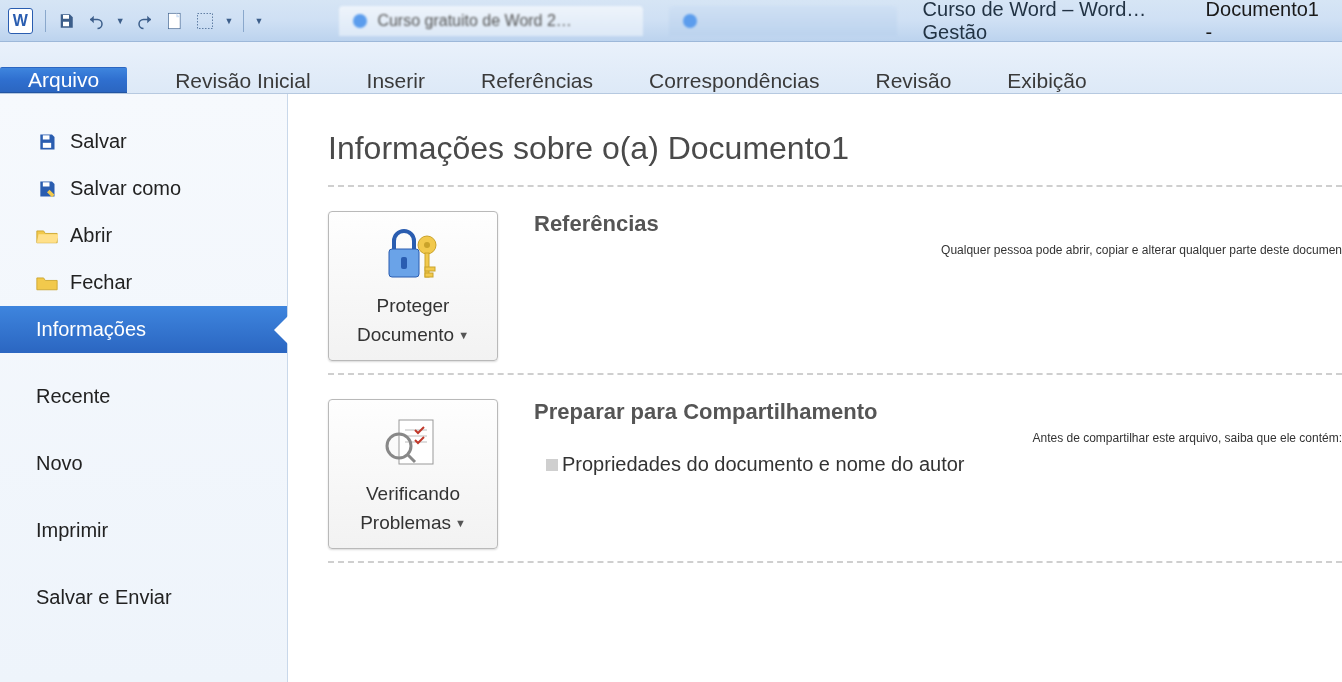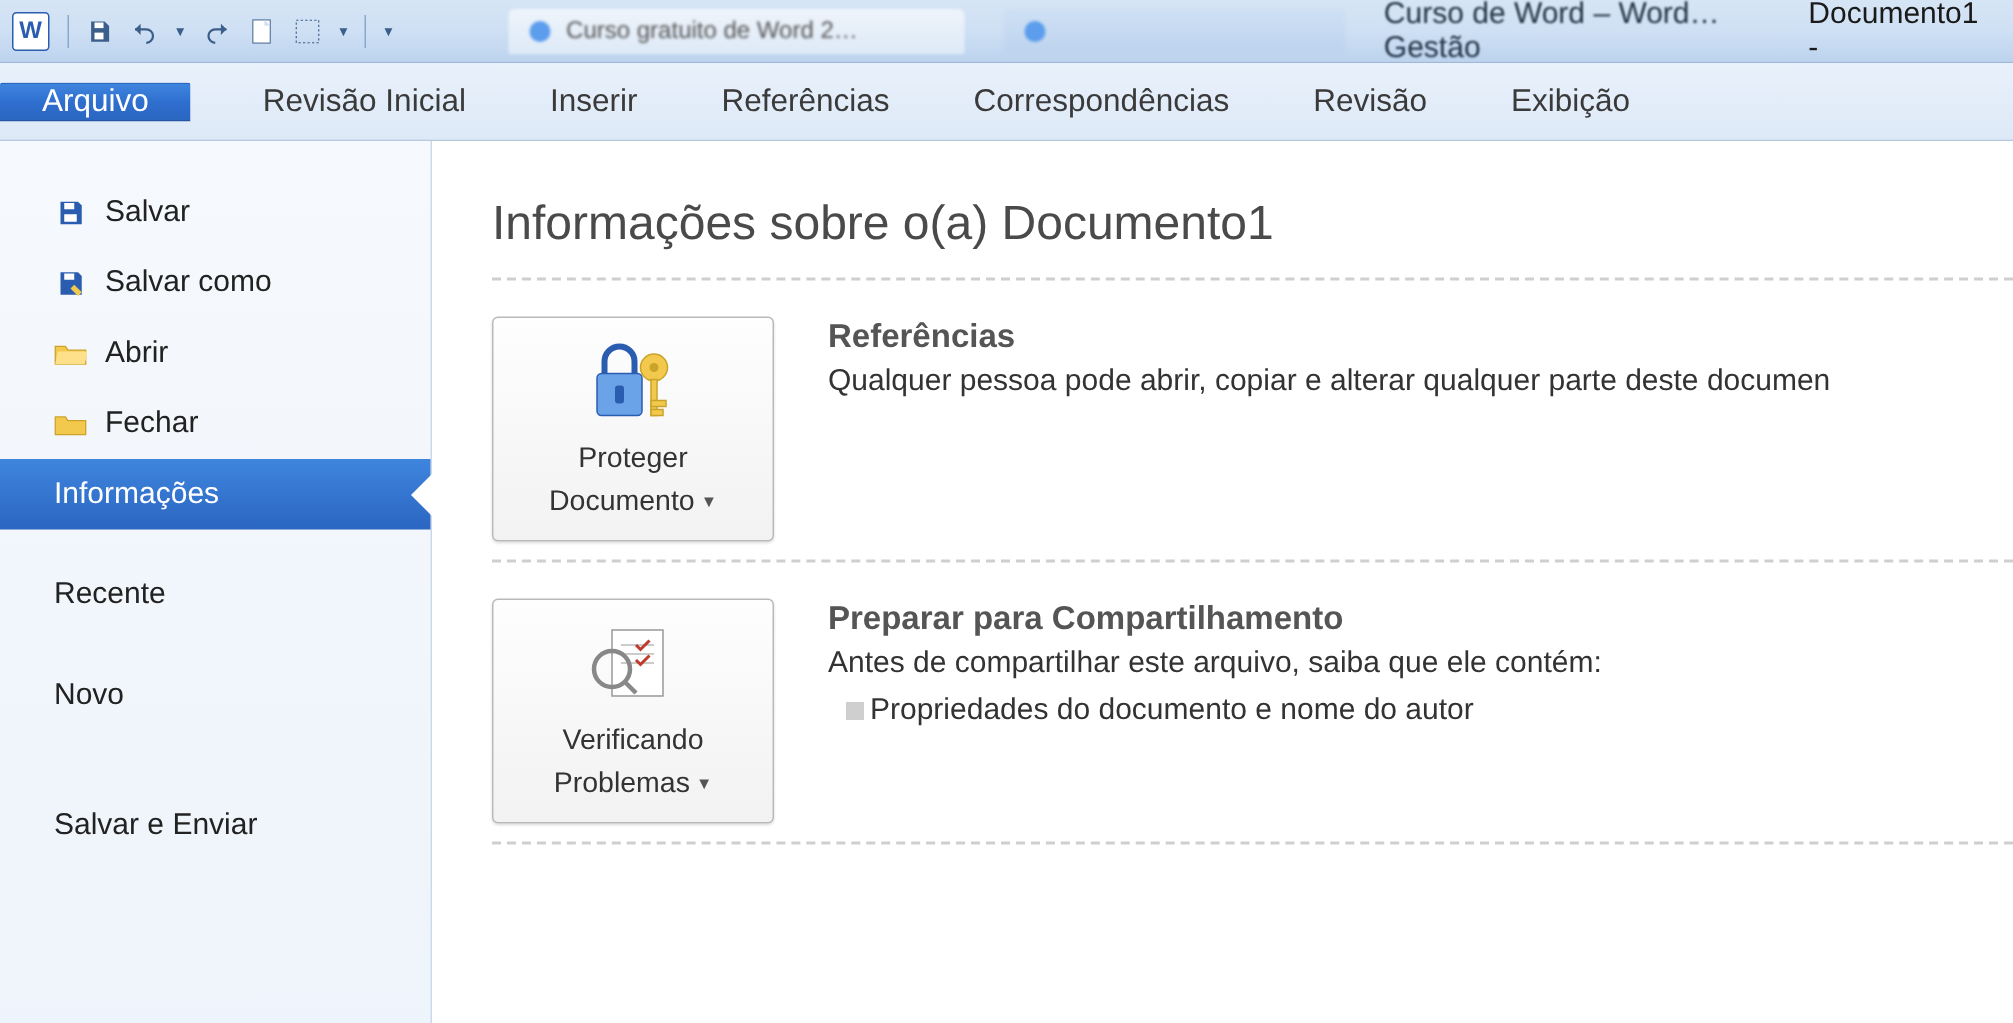--- a/index.html
+++ b/index.html
@@ -29,21 +29,21 @@
   .qat .sep { width:1px; height:22px; background:#8aa8cc; }
   .qat-btn { width:20px; height:20px; display:flex; align-items:center; justify-content:center; color:#3c5e8a; cursor:pointer; }
   .doc-title { margin-left:auto; margin-right:10px; color:#1a1a1a; font-size:20px; }
 
   
   .ribbon {
     height: 52px;
     background: linear-gradient(#e9f1fb, #dde9f7);
     border-bottom: 1px solid #b6c9e0;
     display:flex;
-    align-items:center;
+    align-items:flex-end;
   }
   .tab {
     padding: 0 28px;
     display:flex; align-items:center;
     color:#3a3a3a;
     font-size:21px;
     cursor:pointer;
   }
   .tab.active {
     background: linear-gradient(#3e85de, #2f6fcf 50%, #2b66c1);
@@ -112,21 +112,21 @@
   }
 
   .section {
     display:flex;
     gap: 36px;
     align-items:flex-start;
     margin-bottom: 10px;
   }
 
   .big-button {
-    width: 188px;
+    width: 170px;
     min-height: 150px;
     border: 1px solid #b9b9b9;
     border-radius: 4px;
     background: linear-gradient(#fefefe, #f2f2f2);
     box-shadow: 0 1px 2px rgba(0,0,0,0.15);
     display:flex;
     flex-direction:column;
     align-items:center;
     justify-content:center;
     gap:6px;
@@ -144,23 +144,24 @@
   .caret { font-size:11px; color:#555; }
 
   .section-text { flex:1; }
   .sec-head {
     font-size: 22px;
     font-weight: bold;
     color:#555;
     margin-bottom: 6px;
   }
   .sec-body {
-    font-size: 20px;
+    font-size: 12px;
     color:#333;
     margin-bottom: 8px;
+    text-align: right;
   }
   ul.bullets { list-style:none; padding-left: 12px; margin-top:6px; }
   ul.bullets li { display:flex; align-items:center; gap:4px; font-size:20px; color:#333; }
   ul.bullets li .sq { width:12px; height:12px; background:#cfcfcf; }
 
   
   .blurtab { height:30px; border-radius:4px 4px 0 0; display:flex; align-items:center; padding:0 14px; font-size:16px; color:#555; filter: blur(1px); margin-left: 70px; }
   .blurtab.a { width:320px; background: linear-gradient(#eef4fb,#dde9f7); }
   .blurtab.b { width:240px; background: linear-gradient(#cfe0f4,#bcd3ee); margin-left:20px; }
   .blurtab .dot { width:14px; height:14px; border-radius:50%; background:#5c9ded; margin-right:10px; }
@@ -301,20 +302,23 @@
     </div>
 
     <div class="side-gap"></div>
 
     <div class="side-item noicon">
       <span>Novo</span>
     </div>
 
     <div class="side-gap"></div>
 
+    <div class="side-item noicon">
+      <span>Imprimir</span>
+    </div>
 
     <div class="side-gap"></div>
 
     <div class="side-item noicon">
       <span>Salvar e Enviar</span>
     </div>
 
   </div>
 
   <div class="content">

